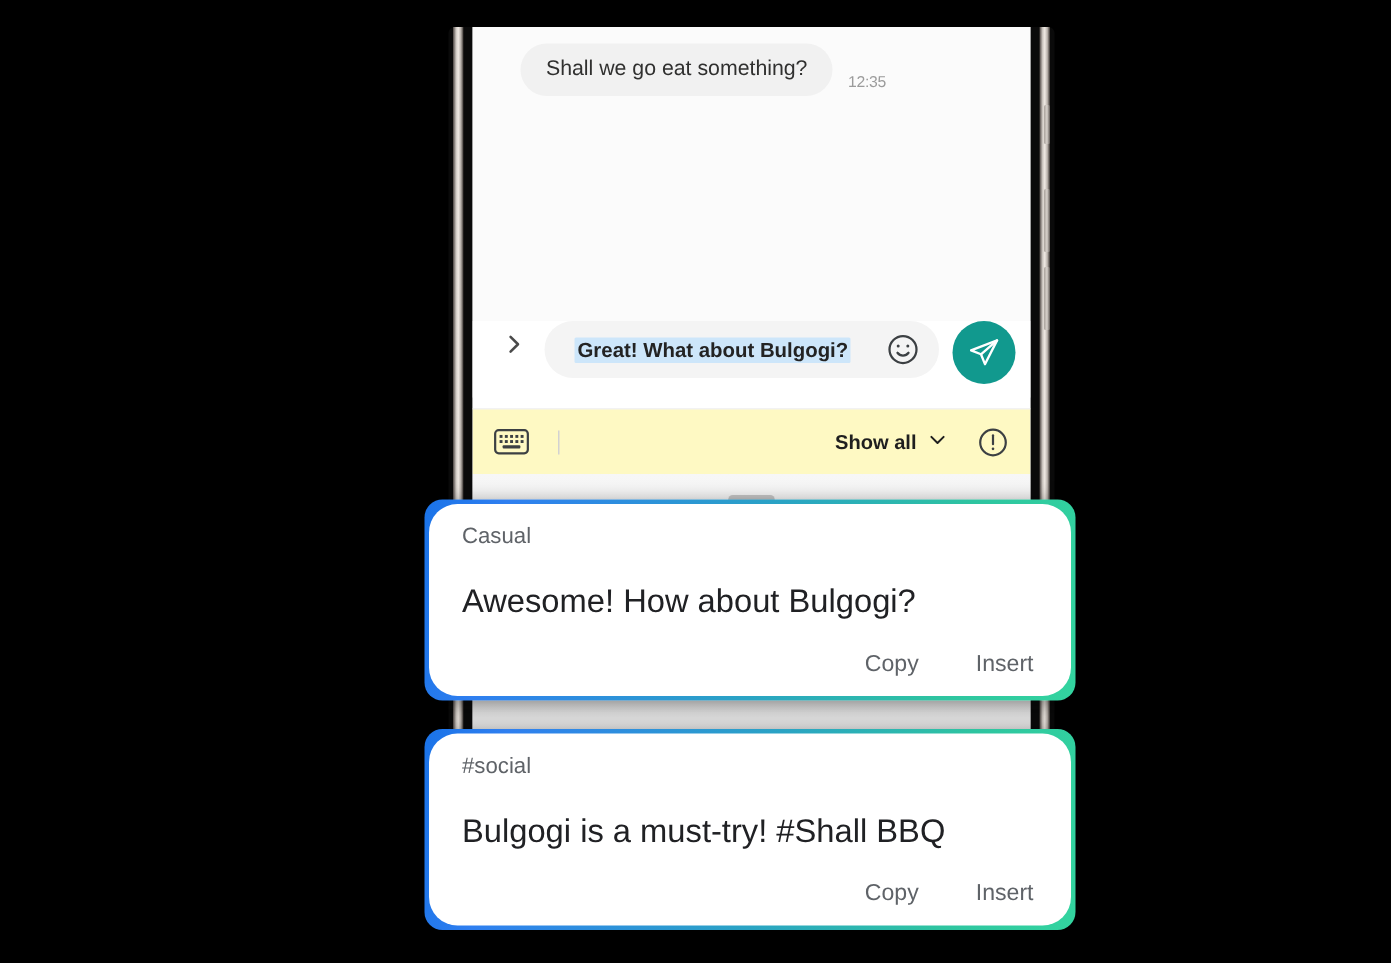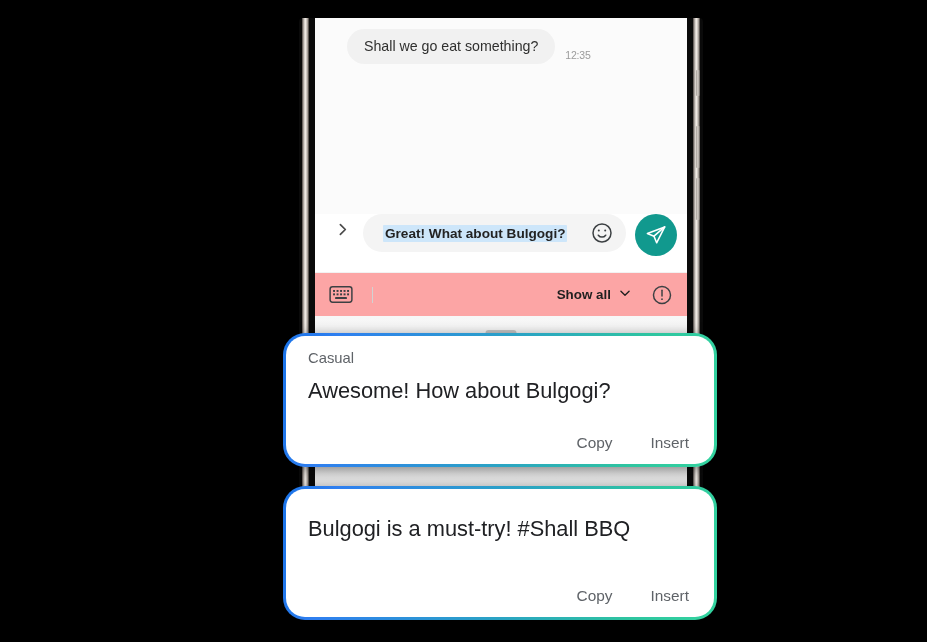--- a/index.html
+++ b/index.html
@@ -157,21 +157,21 @@
     justify-content: center;
     cursor: pointer;
   }
 
   
   .sugg-toolbar {
     position: absolute;
     left: 0; right: 0;
     top: 254px;
     height: 44px;
-    background: #fca5a5;
+    background: #fef9c3;
     display: flex;
     align-items: center;
     padding: 0 14px 0 14px;
     border-top: 1px solid #f2f2f2;
   }
   .kbd-btn {
     width: 24px; height: 19px;
     flex: 0 0 auto;
     cursor: pointer;
   }
@@ -214,21 +214,21 @@
     top: 14px;
     width: 31px;
     height: 6px;
     border-radius: 3px;
     background: #c6c6c6;
   }
 
   
   .card {
     position: absolute;
-    border-radius: 22px;
+    border-radius: 12px;
     padding: 3px;
     background: linear-gradient(100deg, #1a73e8 0%, #2f7ff0 12%, #2aa3c4 52%, #2ec4a0 80%, #33d49f 100%);
     box-shadow: 0 3px 14px rgba(0,0,0,0.45);
   }
   .card-inner {
     background: #ffffff;
     border-radius: 19px;
     height: 100%;
     padding: 15px 22px 10px 22px;
     display: flex;
@@ -236,21 +236,21 @@
   }
   #card-casual { left: 283px; top: 333px; width: 434px; height: 134px; }
   #card-social { left: 283px; top: 486px; width: 434px; height: 134px; }
 
   .card-tag {
     font-size: 14.8px;
     color: #5f6368;
     line-height: 1;
   }
   .card-text {
-    margin-top: 13px;
+    margin-top: 23px;
     font-size: 21.8px;
     color: #202124;
     line-height: 1.12;
     white-space: nowrap;
   }
   .card-actions {
     margin-top: auto;
     display: flex;
     justify-content: flex-end;
     gap: 38px;
@@ -366,20 +366,21 @@
       <div class="card-text">Awesome! How about Bulgogi?</div>
       <div class="card-actions">
         <span class="card-action">Copy</span>
         <span class="card-action">Insert</span>
       </div>
     </div>
   </div>
 
   <div class="card" id="card-social">
     <div class="card-inner">
+      <div class="card-tag">#social</div>
       <div class="card-text">Bulgogi is a must-try! #Shall BBQ</div>
       <div class="card-actions">
         <span class="card-action">Copy</span>
         <span class="card-action">Insert</span>
       </div>
     </div>
   </div>
 
 </div>
 

